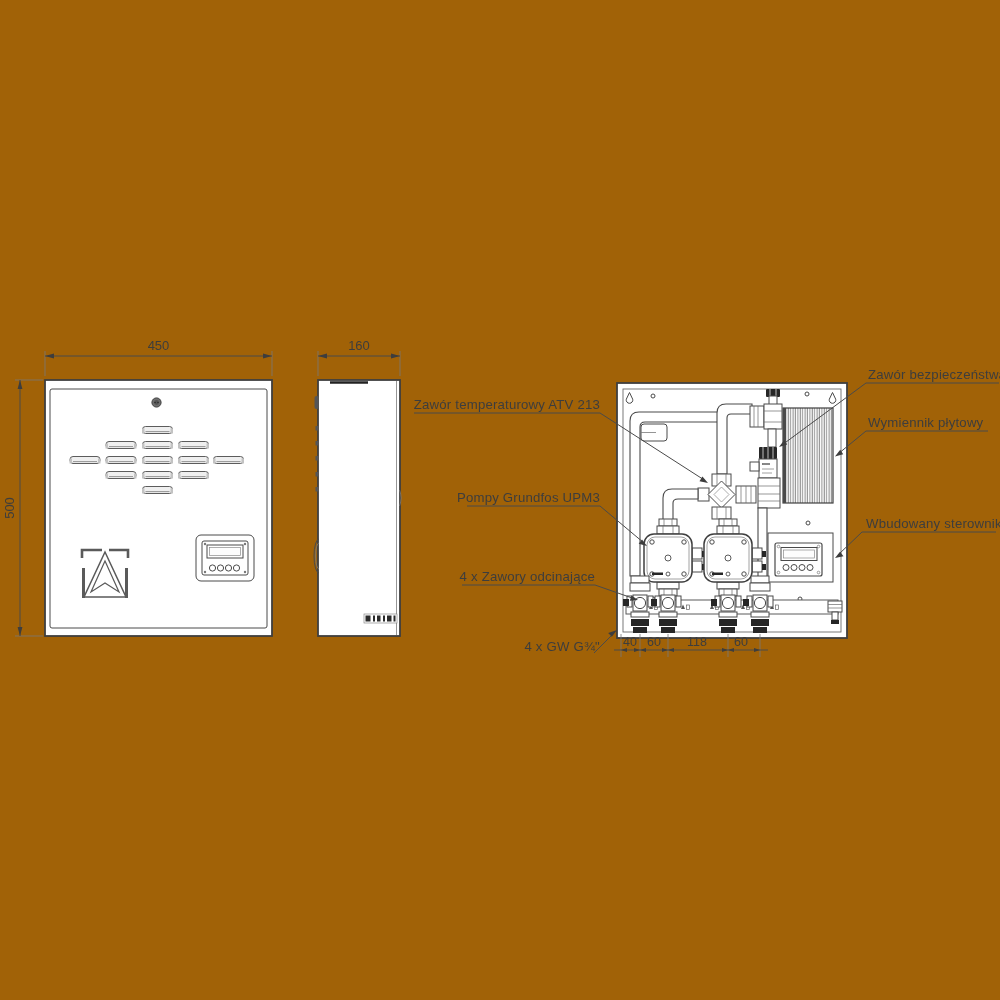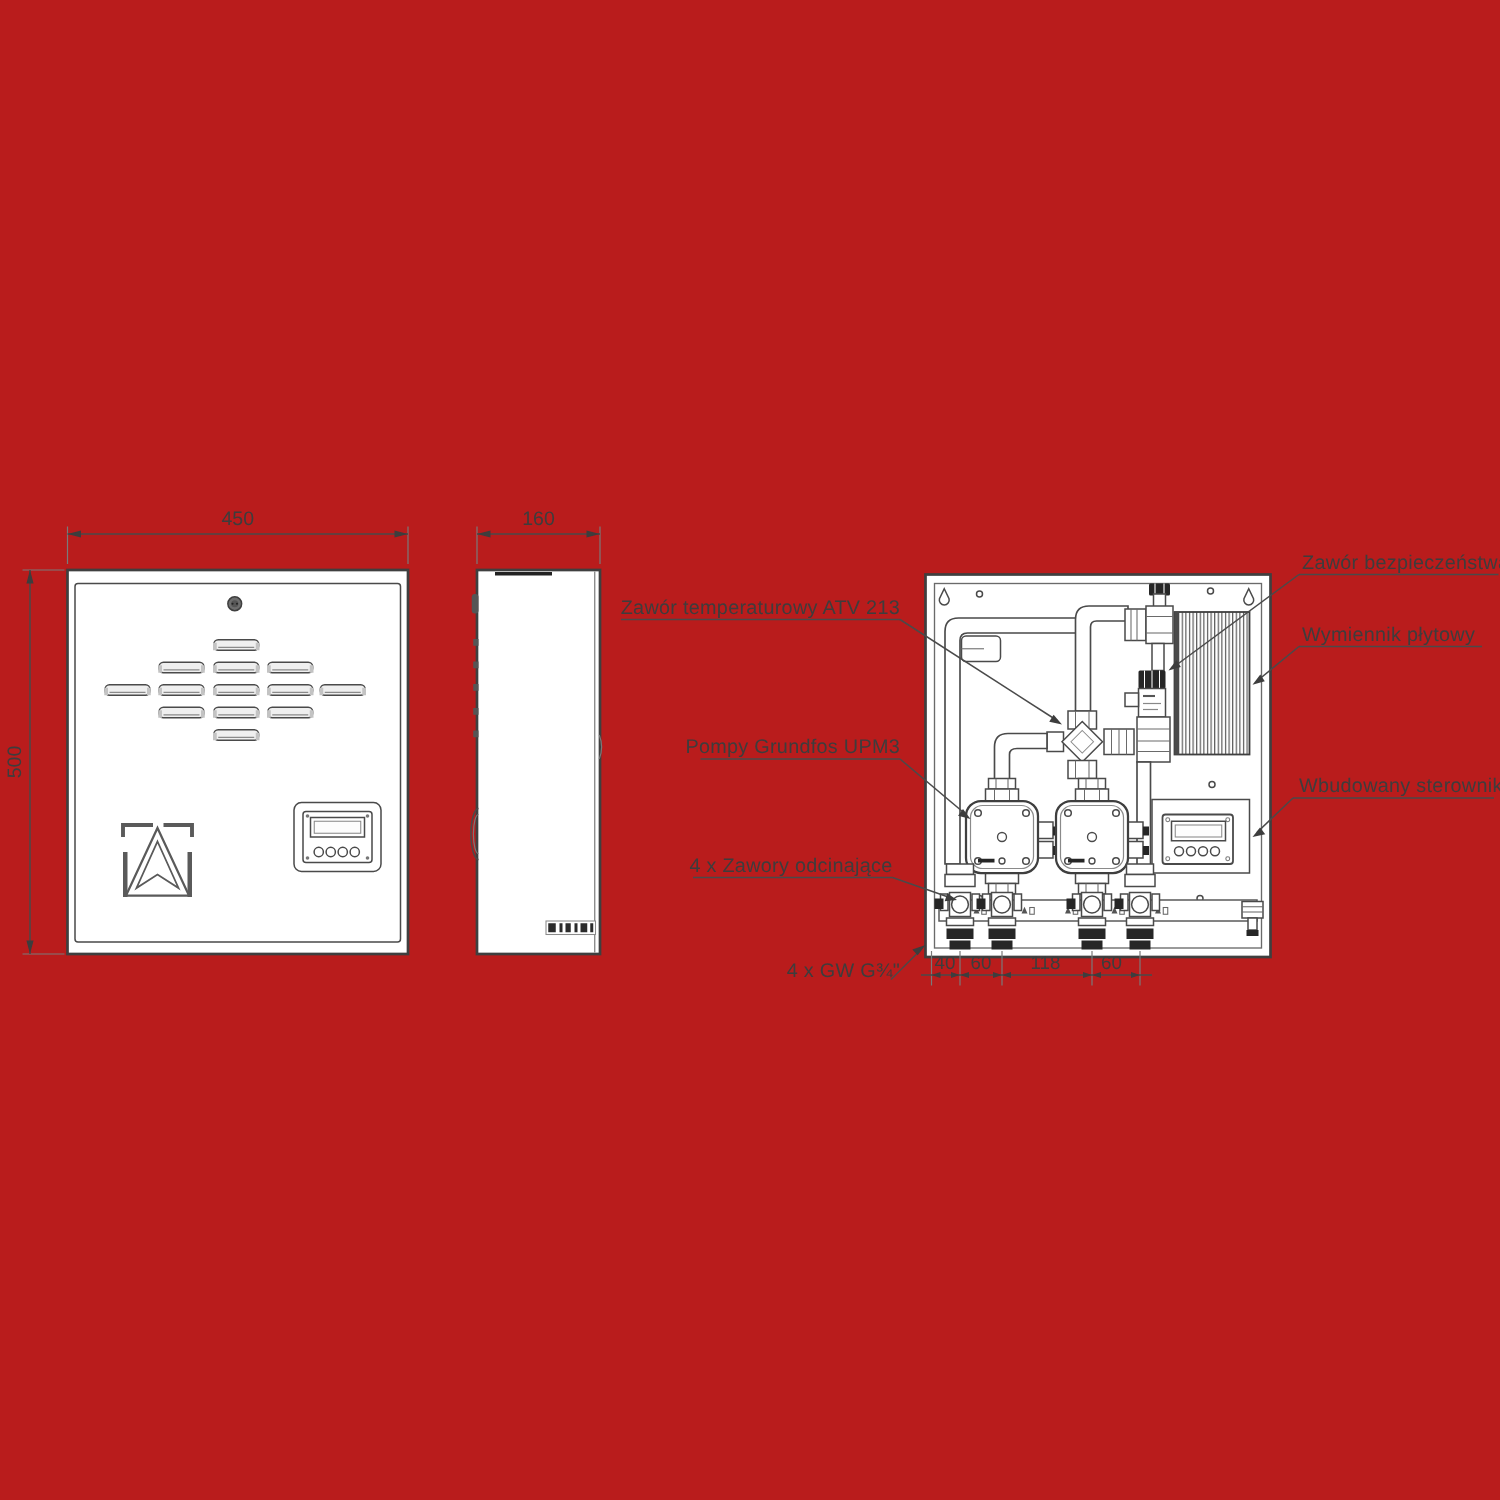--- a/index.html
+++ b/index.html
@@ -1,16 +1,16 @@
 <!DOCTYPE html>
 <html><head>
 <meta charset="utf-8">
 <style>
   html,body{margin:0;padding:0;background:#ffffff;}
-  #stage{position:relative;width:1000px;height:1000px;background:#b91c1c;overflow:hidden;
+  #stage{position:relative;width:1000px;height:1000px;background:#a16207;overflow:hidden;
          font-family:"Liberation Sans", sans-serif;}
   svg{position:absolute;left:0;top:0;}
   text{font-family:"Liberation Sans", sans-serif;fill:#3d3d3d;}
   .lbl{font-size:13.2px;letter-spacing:.2px;}
   .dim{font-size:13px;}
   .dimsm{font-size:12.5px;}
   .ln{stroke:#4a4a4a;stroke-width:1;fill:none;}
   .thin{stroke:#7a7a7a;stroke-width:.8;fill:none;}
   .pipe{fill:#ffffff;stroke:#4a4a4a;stroke-width:1.1;}
   .part{fill:#ffffff;stroke:#4a4a4a;stroke-width:1;}

